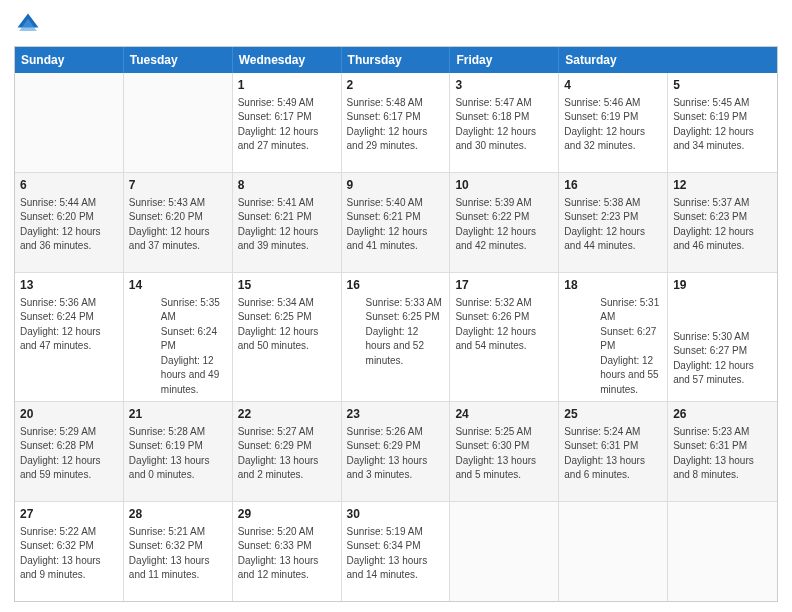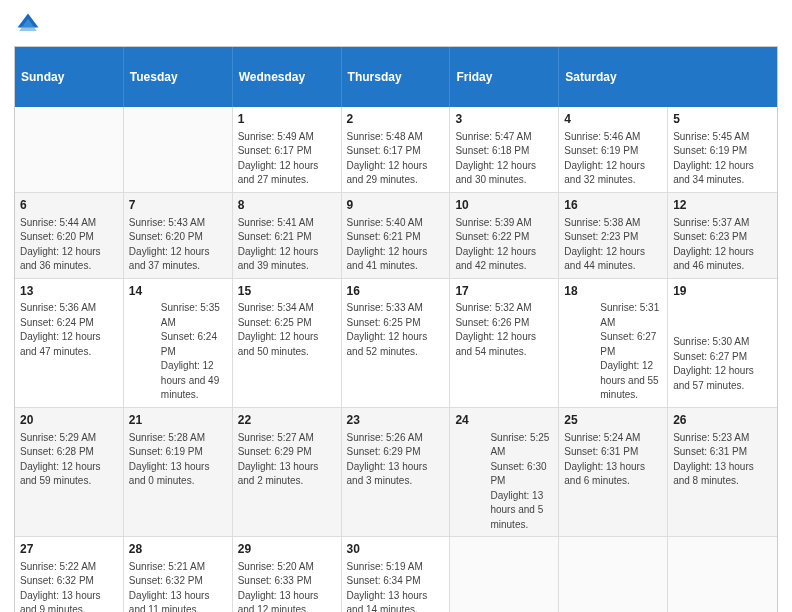--- a/index.html
+++ b/index.html
@@ -69,21 +69,21 @@
     }
     .cal-header-row {
       display: grid;
       grid-template-columns: repeat(7, 1fr);
       background: #2176c7;
     }
     .cal-header-cell {
       color: #fff;
       font-weight: bold;
       font-size: 12px;
-      padding: 23px 6px;
+      padding: 6px 6px;
       border-right: 1px solid #3a8ad4;
     }
     .cal-header-cell:last-child { border-right: none; }
     .cal-body {
       flex: 1;
       display: flex;
       flex-direction: column;
     }
     .cal-row {
       display: grid;
@@ -240,21 +240,21 @@
 Daylight: 12 hours and 49 minutes.</div>
           </div>
           <div class="cal-cell">
             <span class="day-num">15</span>
             <div class="cell-info" style="white-space: pre-line;">Sunrise: 5:34 AM
 Sunset: 6:25 PM
 Daylight: 12 hours and 50 minutes.</div>
           </div>
           <div class="cal-cell">
             <span class="day-num">16</span>
-            <div class="cell-info" style="white-space: pre-line;">Sunrise: 5:33 AM
+            <div class="cell-info" style="white-space: pre-line; margin-left: 19px;">Sunrise: 5:33 AM
 Sunset: 6:25 PM
 Daylight: 12 hours and 52 minutes.</div>
           </div>
           <div class="cal-cell">
             <span class="day-num">17</span>
             <div class="cell-info" style="white-space: pre-line;">Sunrise: 5:32 AM
 Sunset: 6:26 PM
 Daylight: 12 hours and 54 minutes.</div>
           </div>
           <div class="cal-cell">
@@ -290,21 +290,21 @@
 Daylight: 13 hours and 2 minutes.</div>
           </div>
           <div class="cal-cell alt-bg">
             <span class="day-num">23</span>
             <div class="cell-info" style="white-space: pre-line;">Sunrise: 5:26 AM
 Sunset: 6:29 PM
 Daylight: 13 hours and 3 minutes.</div>
           </div>
           <div class="cal-cell alt-bg">
             <span class="day-num">24</span>
-            <div class="cell-info" style="white-space: pre-line; margin-left: 35px;">Sunrise: 5:25 AM
+            <div class="cell-info" style="white-space: pre-line;">Sunrise: 5:25 AM
 Sunset: 6:30 PM
 Daylight: 13 hours and 5 minutes.</div>
           </div>
           <div class="cal-cell alt-bg">
             <span class="day-num">25</span>
             <div class="cell-info" style="white-space: pre-line;">Sunrise: 5:24 AM
 Sunset: 6:31 PM
 Daylight: 13 hours and 6 minutes.</div>
           </div>
           <div class="cal-cell alt-bg">

